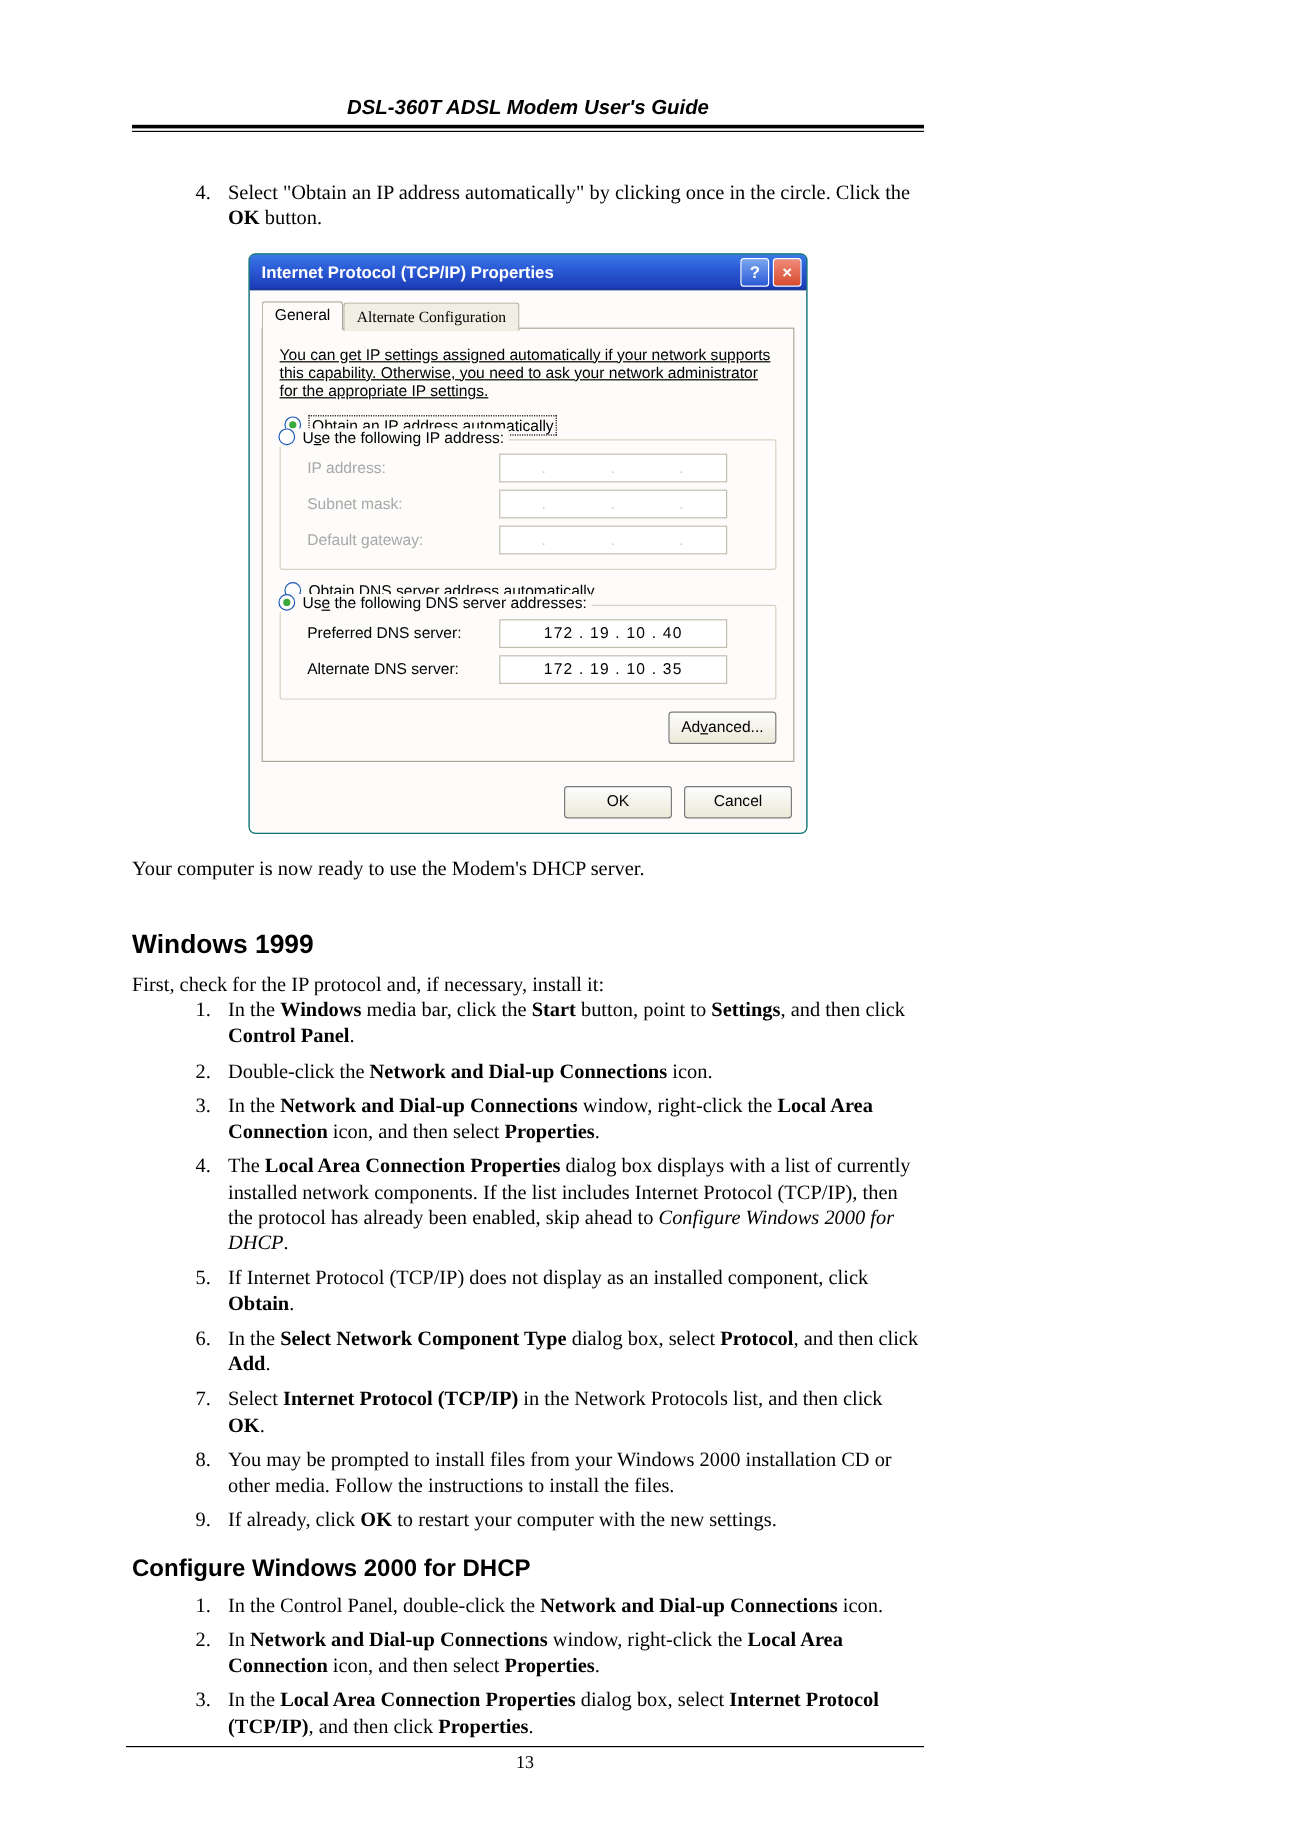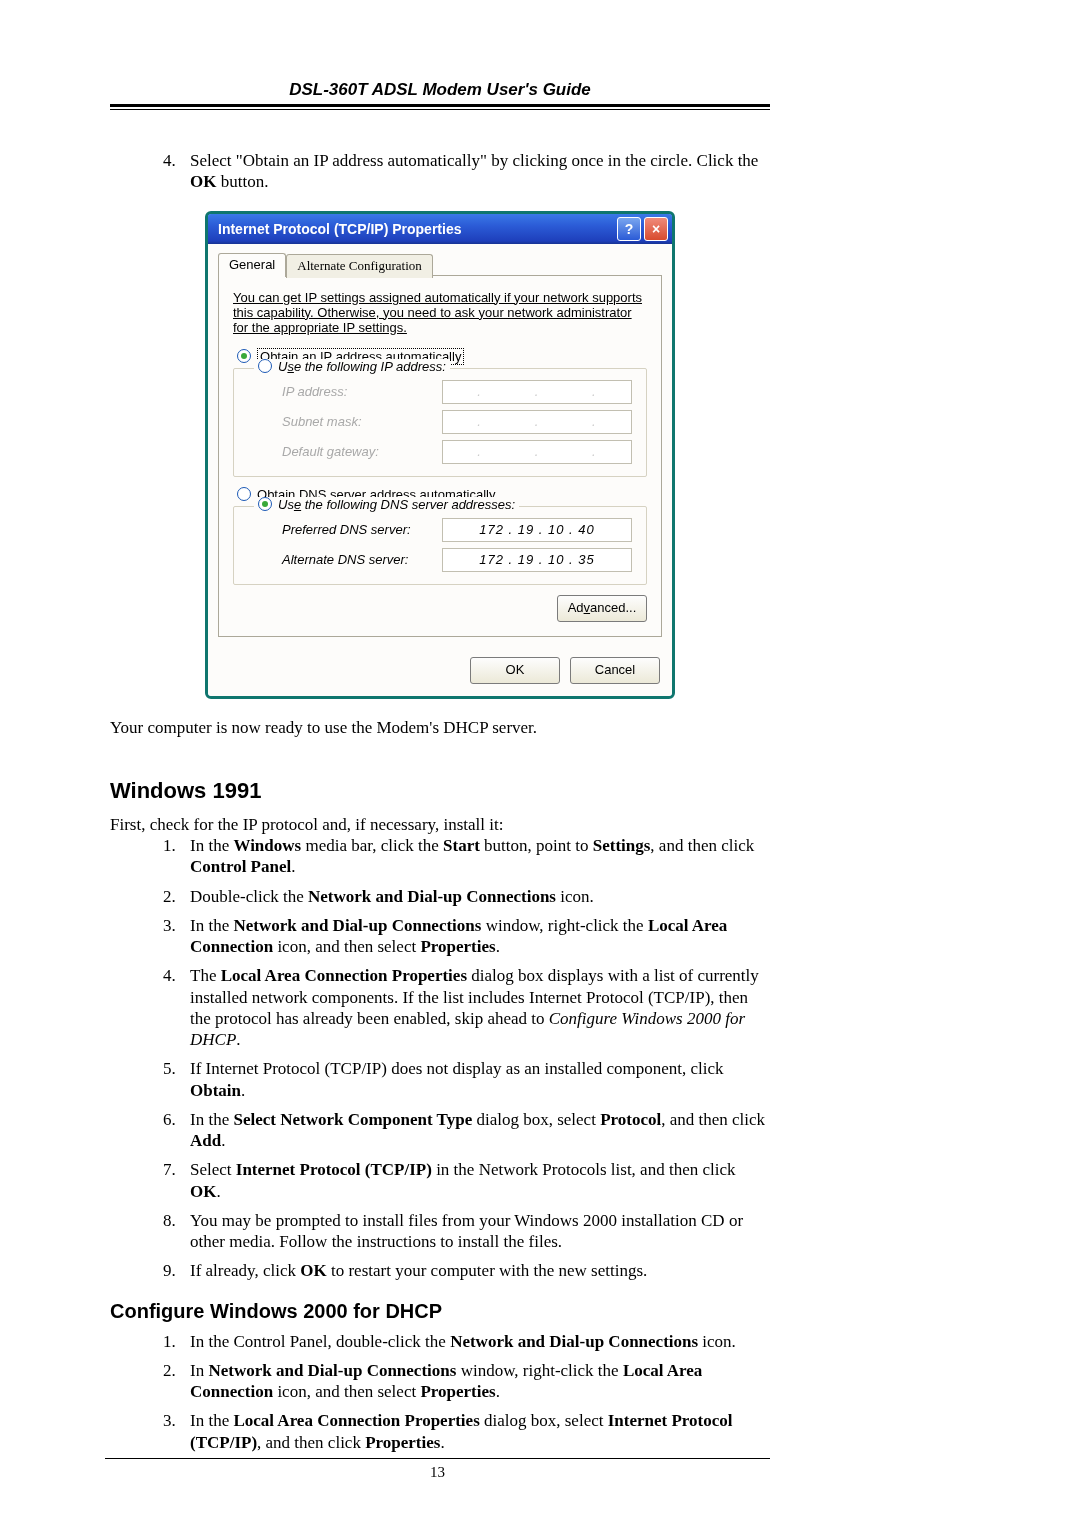--- a/index.html
+++ b/index.html
@@ -72,21 +72,21 @@
   .pagenum {
     font-size: 15px;
   }
 
   
   .xp-dialog {
     width: 464px;
     margin: 16px auto 18px auto;
     font-family: Tahoma, Arial, sans-serif;
     font-size: 13px;
-    border: 3px solid #0f766e;
+    border: 1px solid #0f766e;
     border-radius: 6px;
     overflow: hidden;
     box-shadow: 0 0 0 1px #bcd2ef inset;
     background: #0369a1;
   }
   .xp-titlebar {
     height: 30px;
     background: linear-gradient(#3a79e7, #2b5bd6 40%, #1e3fbb 90%, #173392);
     color: #fff;
     display: flex;
@@ -144,24 +144,23 @@
   .xp-tabpanel {
     border: 1px solid #aca899;
     background: #fdfcfa;
     padding: 14px 14px 14px 14px;
   }
 
   .desc-text { margin-bottom: 14px; text-decoration: underline; }
   .fieldset {
     border: 1px solid #d6d2c2;
     border-radius: 2px;
-    padding: 6px 12px 10px 26px;
+    padding: 6px 12px 10px 0;
     margin-bottom: 10px;
     position: relative;
-    font-style: italic;
   }
   .radio-row {
     display: flex;
     align-items: center;
     gap: 6px;
     margin: 4px 0;
   }
   .radio {
     width: 12px; height: 12px;
     border: 1px solid #1c59b5;
@@ -324,21 +323,21 @@
     </div>
 
     <div class="dialog-buttons">
       <div class="xp-btn">OK</div>
       <div class="xp-btn">Cancel</div>
     </div>
   </div>
 
   <div class="body-text">Your computer is now ready to use the Modem's DHCP server.</div>
 
-  <div class="section-h2">Windows 1991</div>
+  <div class="section-h2">Windows 1999</div>
   <div class="body-text">First, check for the IP protocol and, if necessary, install it:</div>
 
   <ol class="main-list body-text">
     <li>
       <span>In the </span><span class="bold">Windows</span><span> media bar, click the </span><span class="bold">Start</span><span> button, point to </span><span class="bold">Settings</span><span>, and then click </span><span class="bold">Control Panel</span><span>.</span>
     </li>
     <li>
       <span>Double-click the </span><span class="bold">Network and Dial-up Connections</span><span> icon.</span>
     </li>
     <li>

